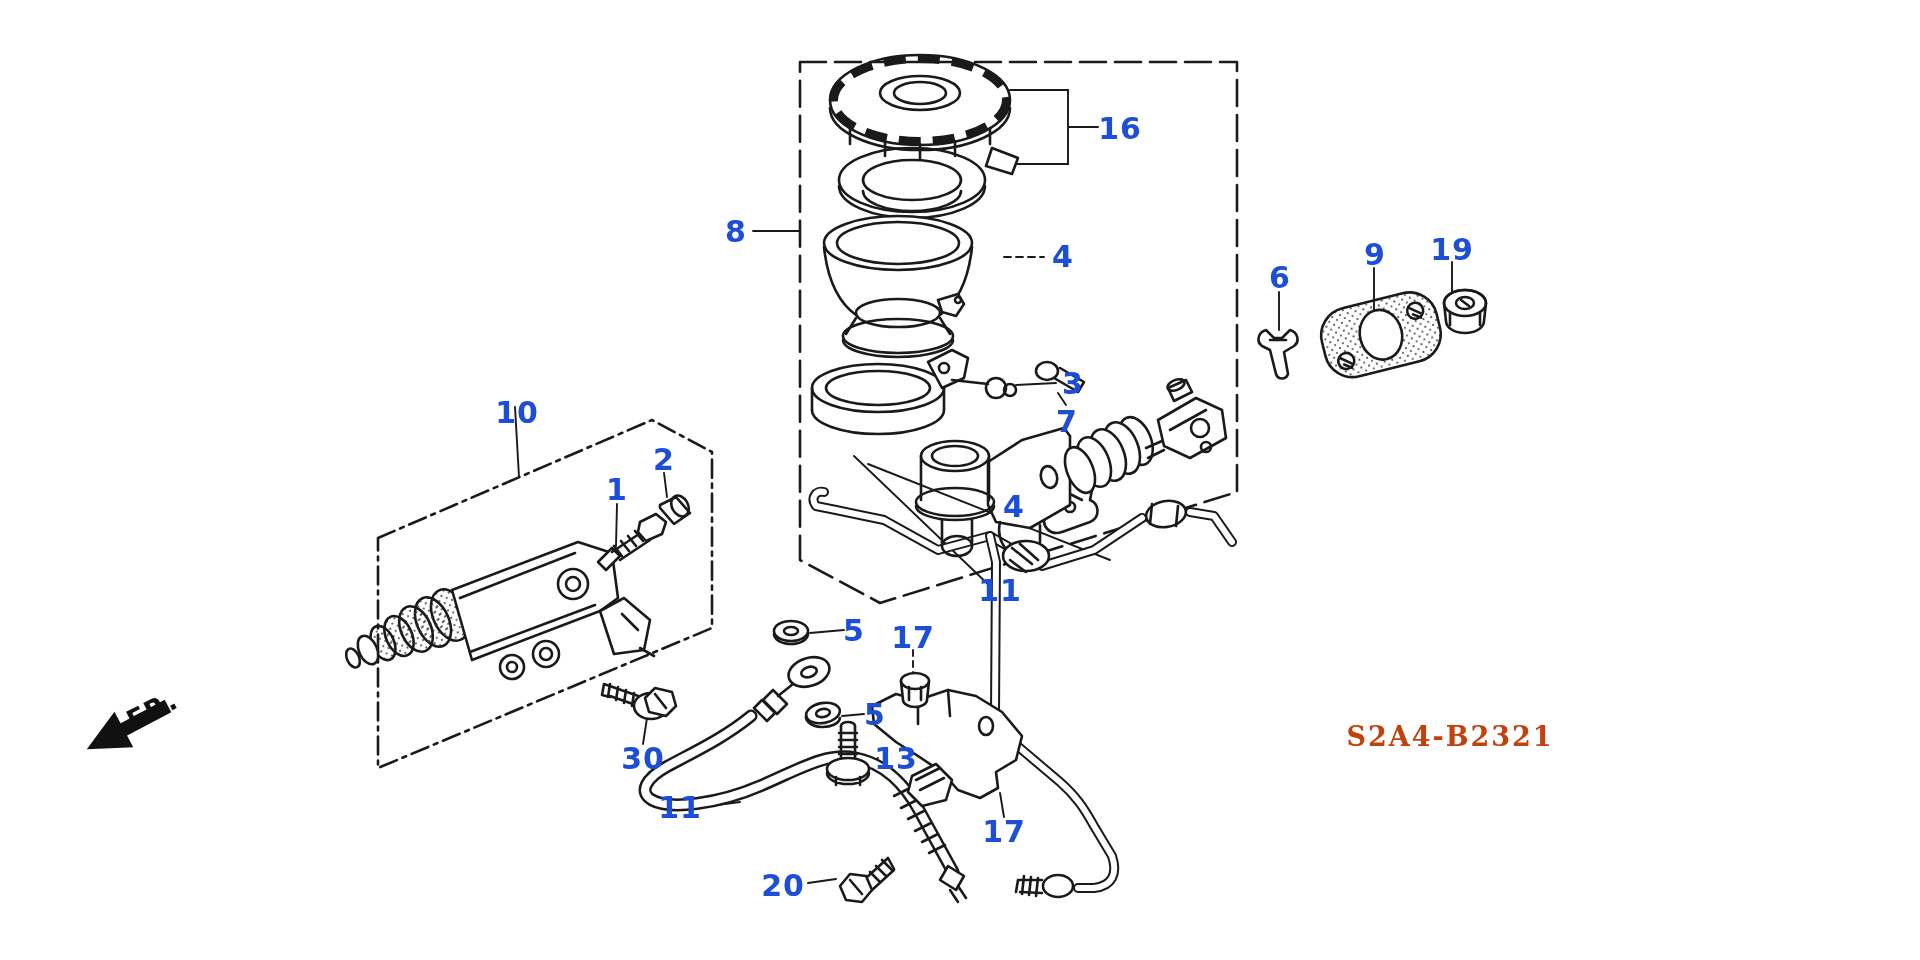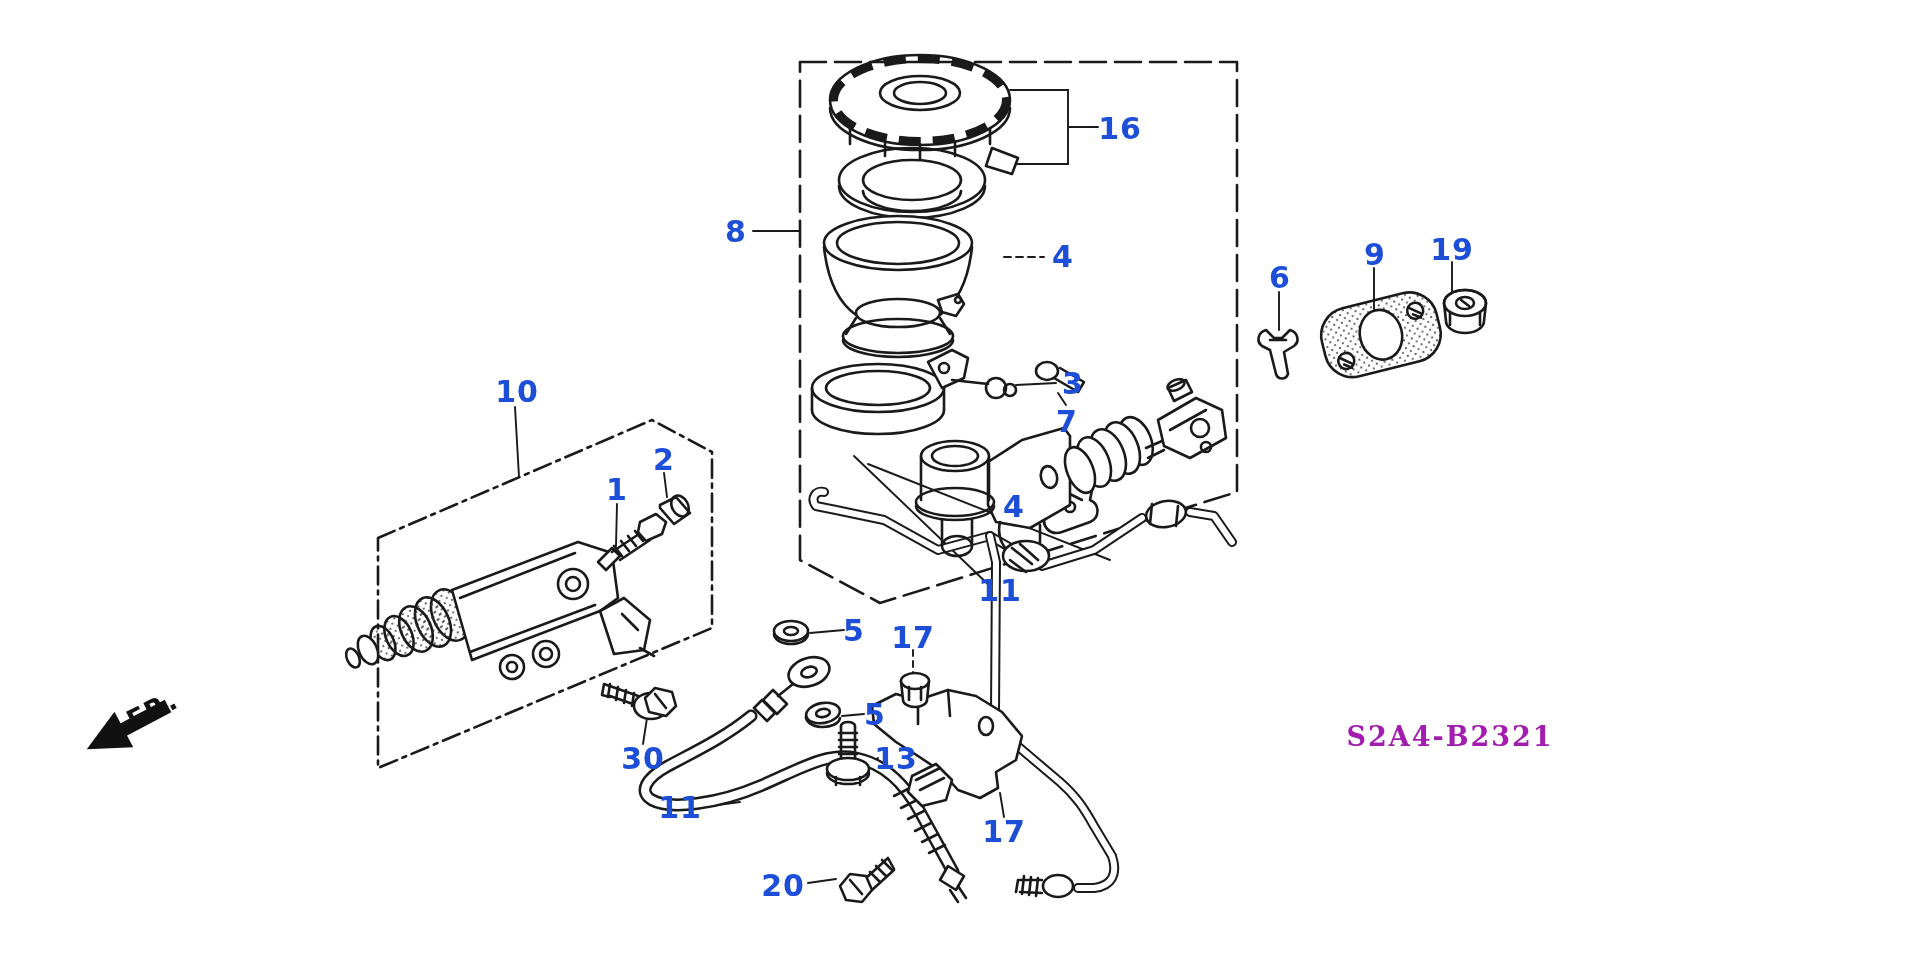--- a/index.html
+++ b/index.html
@@ -2,21 +2,21 @@
 <html><head>
 <meta charset="utf-8">
 <style>
   html,body{margin:0;padding:0;background:#fff;}
   #stage{position:relative;width:1920px;height:960px;background:#ffffff;overflow:hidden;
          font-family:"DejaVu Sans",sans-serif;}
   #lineart{position:absolute;left:0;top:0;}
   .plabel{position:absolute;transform:translate(-50%,-50%);
           font:700 30px "DejaVu Sans",sans-serif;color:#1d4ed8;letter-spacing:1px;white-space:nowrap;}
   .codelabel{position:absolute;transform:translate(-50%,-50%);
-          font:700 27px "DejaVu Serif",serif;color:#a21caf;letter-spacing:2px;white-space:nowrap;}
+          font:700 27px "DejaVu Serif",serif;color:#c2410c;letter-spacing:2px;white-space:nowrap;}
   .frlabel{position:absolute;transform:translate(-50%,-50%) rotate(-27deg);
           font:700 27px "DejaVu Sans",sans-serif;color:#111;letter-spacing:1px;}
   svg{display:block;}
   .ln{stroke:#1a1a1a;stroke-width:2.6;fill:none;stroke-linecap:round;stroke-linejoin:round;}
   .lnthin{stroke:#1a1a1a;stroke-width:1.9;fill:none;stroke-linecap:round;}
   .wfill{fill:#ffffff;}
   .tube-o{stroke:#1a1a1a;stroke-width:10;fill:none;stroke-linejoin:round;stroke-linecap:round;}
   .tube-i{stroke:#ffffff;stroke-width:6;fill:none;stroke-linejoin:round;stroke-linecap:round;}
   .hose-o{stroke:#1a1a1a;stroke-width:13;fill:none;stroke-linejoin:round;stroke-linecap:round;}
   .hose-i{stroke:#ffffff;stroke-width:8;fill:none;stroke-linejoin:round;stroke-linecap:round;}
@@ -283,21 +283,21 @@
 <div class="plabel" style="left:617px;top:489px">1</div>
 <div class="plabel" style="left:664px;top:459px">2</div>
 <div class="plabel" style="left:1073px;top:383px">3</div>
 <div class="plabel" style="left:1014px;top:506px">4</div>
 <div class="plabel" style="left:854px;top:630px">5</div>
 <div class="plabel" style="left:875px;top:714px">5</div>
 <div class="plabel" style="left:1280px;top:277px">6</div>
 <div class="plabel" style="left:1067px;top:421px">7</div>
 <div class="plabel" style="left:736px;top:231px">8</div>
 <div class="plabel" style="left:1375px;top:254px">9</div>
-<div class="plabel" style="left:517px;top:391px">10</div>
+<div class="plabel" style="left:517px;top:412px">10</div>
 <div class="plabel" style="left:1000px;top:590px">11</div>
 <div class="plabel" style="left:680px;top:807px">11</div>
 <div class="plabel" style="left:896px;top:758px">13</div>
 <div class="plabel" style="left:1004px;top:831px">17</div>
 <div class="plabel" style="left:1063px;top:256px">4</div>
 <div class="plabel" style="left:1120px;top:128px">16</div>
 <div class="plabel" style="left:913px;top:637px">17</div>
 <div class="plabel" style="left:783px;top:885px">20</div>
 <div class="plabel" style="left:1452px;top:249px">19</div>
 <div class="plabel" style="left:643px;top:758px">30</div>

